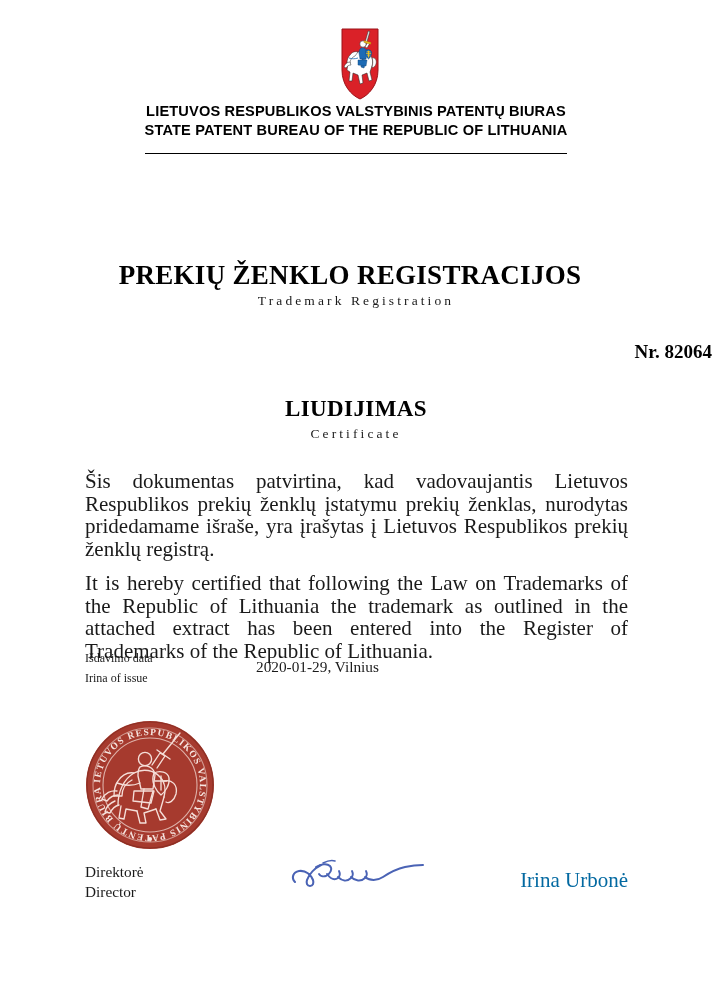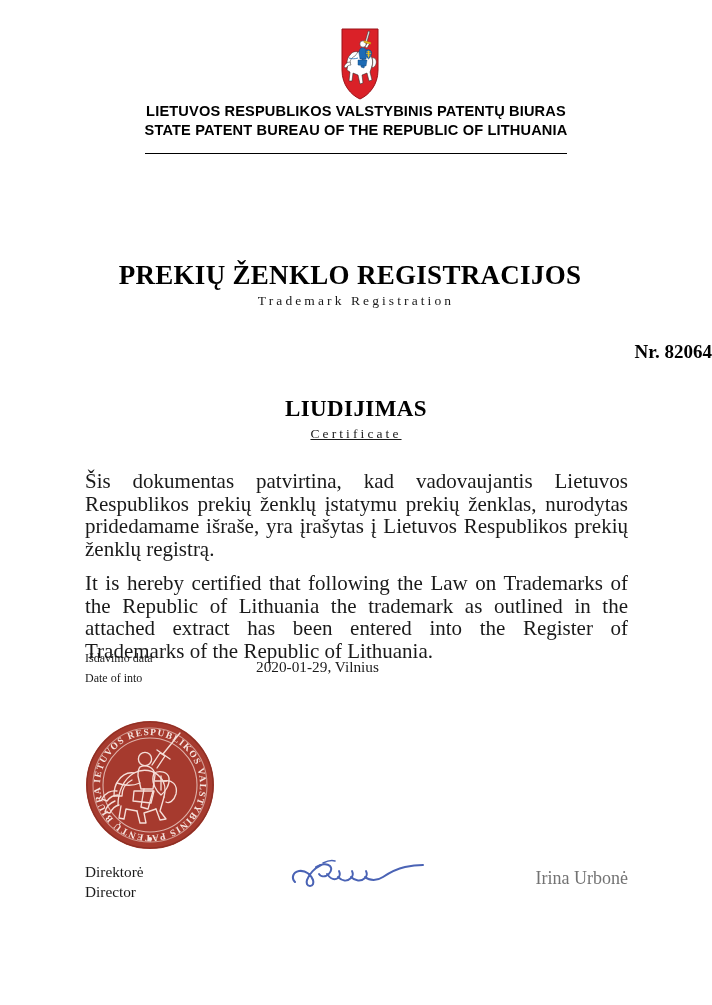--- a/index.html
+++ b/index.html
@@ -98,21 +98,20 @@
   #certificate-subtitle {
     position: absolute;
     left: 0;
     top: 426px;
     width: 712px;
     text-align: center;
     font-family: "Liberation Serif", serif;
     font-size: 13.5px;
     letter-spacing: 3.1px;
     color: #1a1a1a;
-    text-decoration: underline;
   }
 
   
   .body-paragraph {
     position: absolute;
     left: 85px;
     width: 543px;
     text-align: justify;
     font-family: "Liberation Serif", serif;
     font-size: 21px;
@@ -181,22 +180,22 @@
     left: 198px;
     top: -8px;
     width: 145px;
     height: 40px;
   }
   #signatory-name {
     position: absolute;
     right: 0;
     top: 6px;
     font-family: "Liberation Serif", serif;
-    font-size: 18px;
-    color: #737373;
+    font-size: 21px;
+    color: #0369a1;
     white-space: nowrap;
   }
 </style>
 </head>
 <body>
 
 <div id="coat-of-arms">
   <svg viewBox="0 0 38 72" width="38" height="72" xmlns="http://www.w3.org/2000/svg">
     <defs>
       <clipPath id="shieldClip">
@@ -245,21 +244,21 @@
 <div id="registration-number">Nr. 82064</div>
 <div id="certificate-title">LIUDIJIMAS</div>
 <div id="certificate-subtitle">Certificate</div>
 
 <div class="body-paragraph" id="paragraph-lt">Šis dokumentas patvirtina, kad vadovaujantis Lietuvos Respublikos prekių ženklų įstatymu prekių ženklas, nurodytas pridedamame išraše, yra įrašytas į Lietuvos Respublikos prekių ženklų registrą.</div>
 <div class="body-paragraph" id="paragraph-en">It is hereby certified that following the Law on Trademarks of the Republic of Lithuania the trademark as outlined in the attached extract has been entered into the Register of Trademarks of the Republic of Lithuania.</div>
 
 <div id="issue-block">
   <div id="issue-labels">
     <div>Išdavimo data</div>
-    <div>Date of into</div>
+    <div>Irina of issue</div>
   </div>
   <div id="issue-value">2020-01-29, Vilnius</div>
 </div>
 
 <div id="official-seal">
   <svg viewBox="0 0 132 132" width="132" height="132" xmlns="http://www.w3.org/2000/svg">
     <defs>
       <path id="sealTextPath" d="M 66,66 m -50,0 a 50,50 0 1,1 100,0 a 50,50 0 1,1 -100,0"></path>
     </defs>
     <circle cx="66" cy="66" r="64" fill="#A63A2E"></circle>

